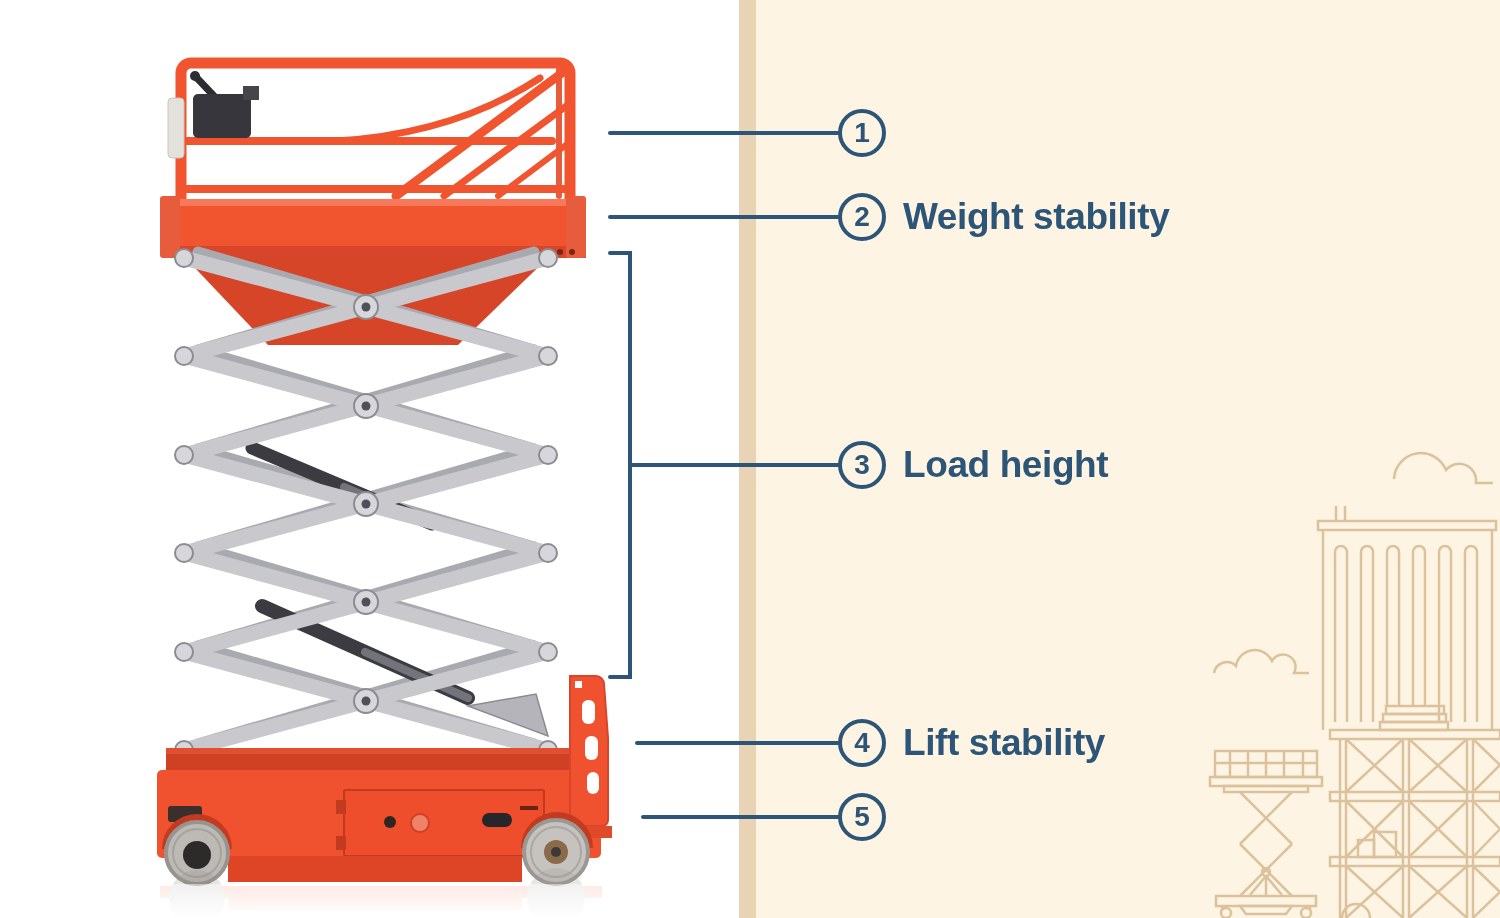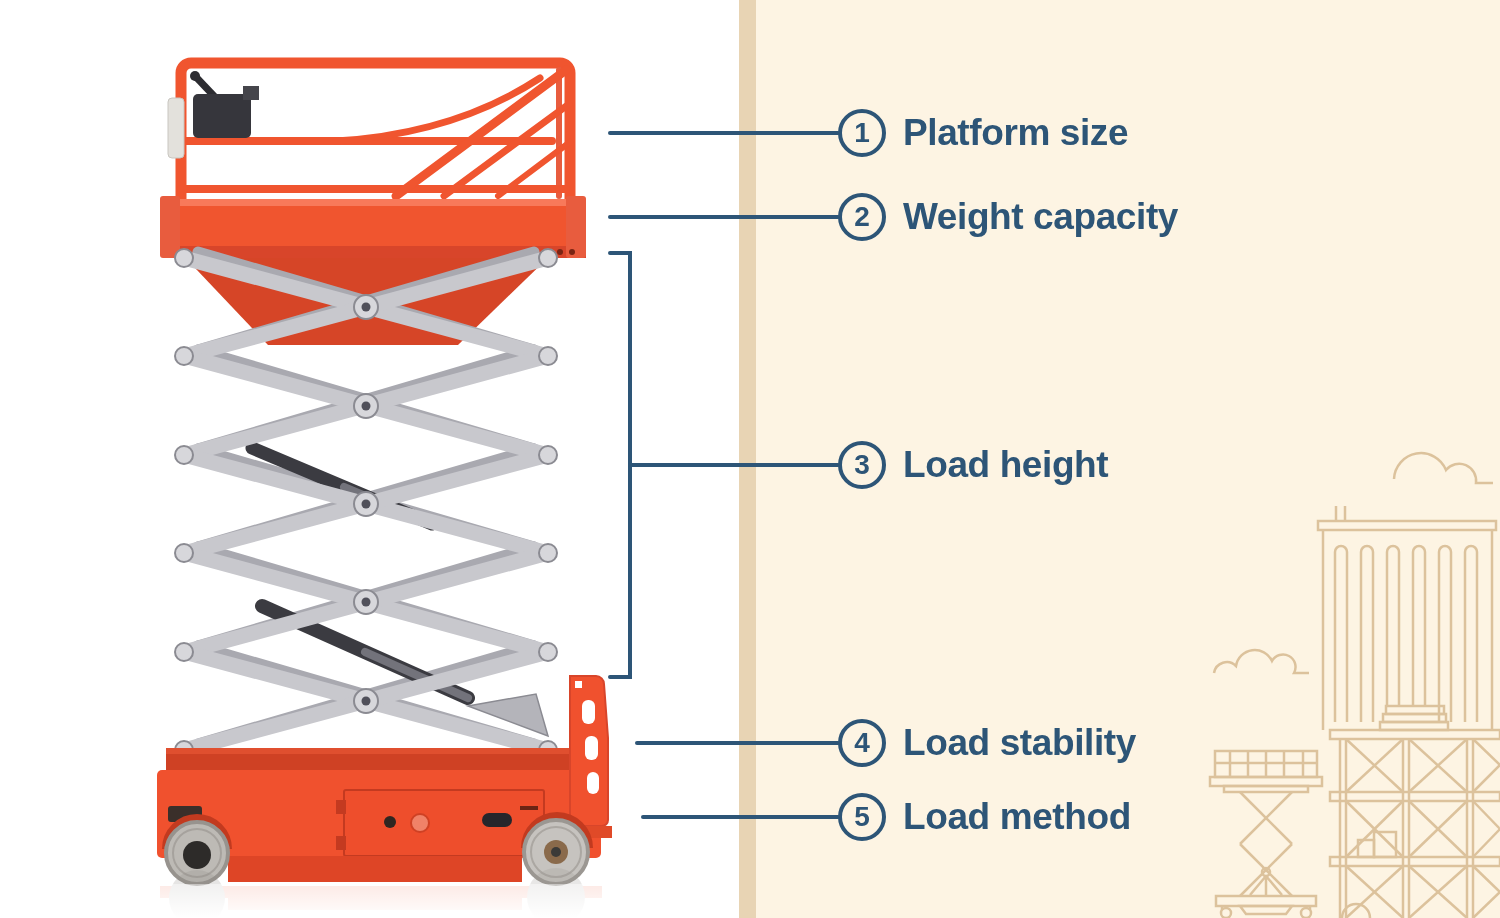--- a/index.html
+++ b/index.html
@@ -270,32 +270,30 @@
     <line x1="610" y1="217" x2="838" y2="217"></line>
     <path d="M610,253 H630 V677 H610"></path>
     <line x1="630" y1="465" x2="838" y2="465"></line>
     <line x1="637" y1="743" x2="838" y2="743"></line>
     <line x1="643" y1="817" x2="838" y2="817"></line>
   </g>
 </svg>
 
 <div class="callout" style="top:109px">
   <div class="num">1</div>
-  <div class="lbl">Platform size</div>
 </div>
 <div class="callout" style="top:193px">
   <div class="num">2</div>
-  <div class="lbl">Weight capacity</div>
+  <div class="lbl">Weight stability</div>
 </div>
 <div class="callout" style="top:441px">
   <div class="num">3</div>
   <div class="lbl">Load height</div>
 </div>
 <div class="callout" style="top:719px">
   <div class="num">4</div>
-  <div class="lbl">Load stability</div>
+  <div class="lbl">Lift stability</div>
 </div>
 <div class="callout" style="top:793px">
   <div class="num">5</div>
-  <div class="lbl">Load method</div>
 </div>
 
 </div>
 
 </body></html>

